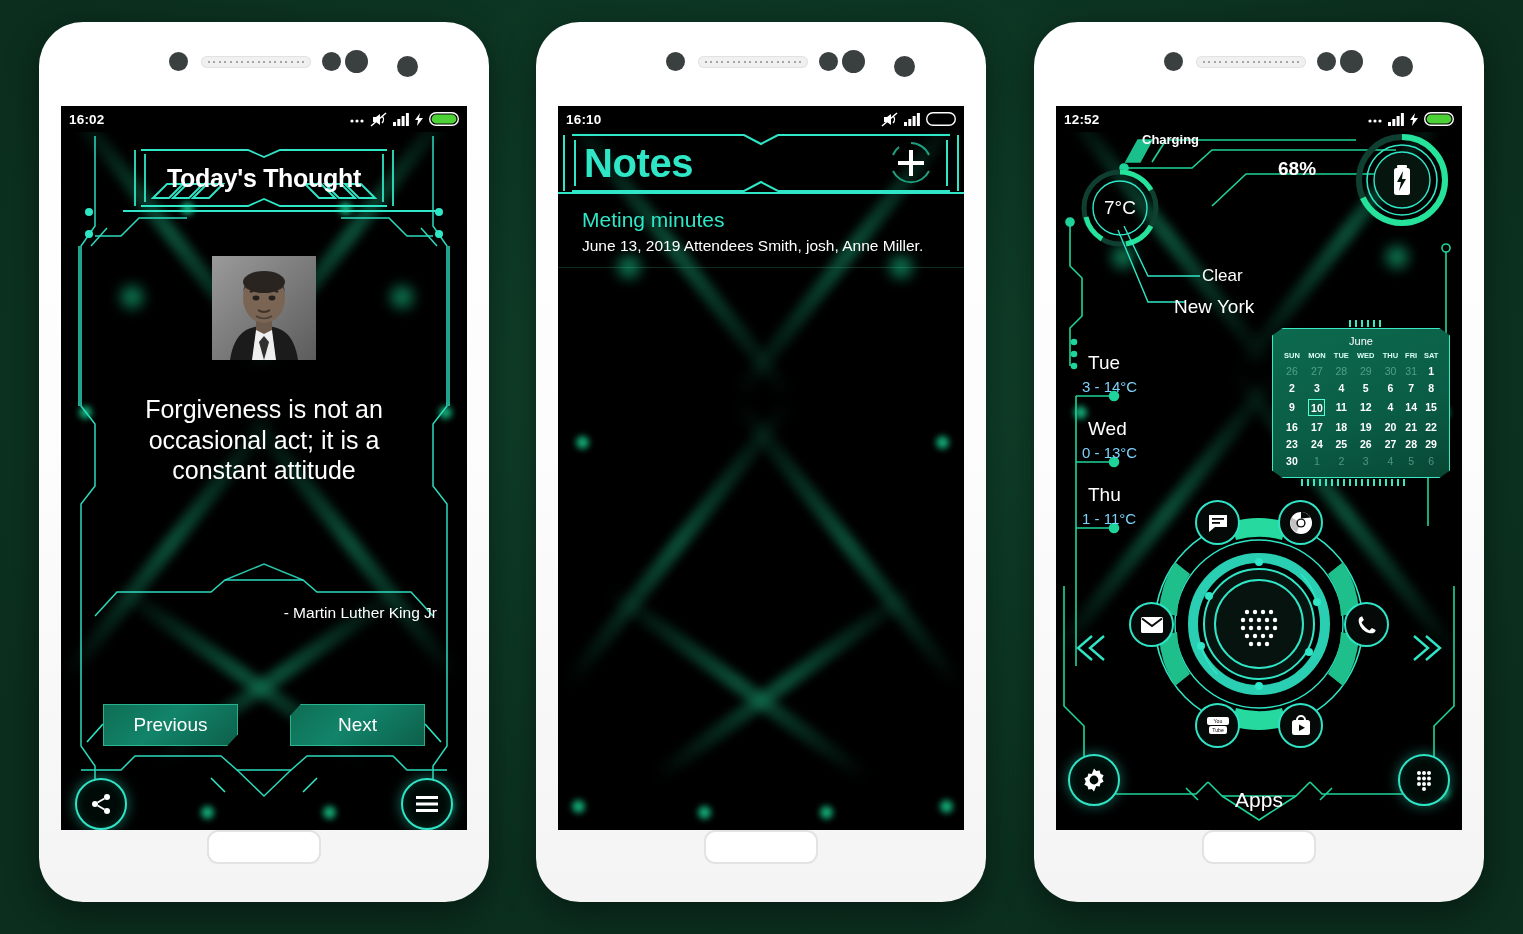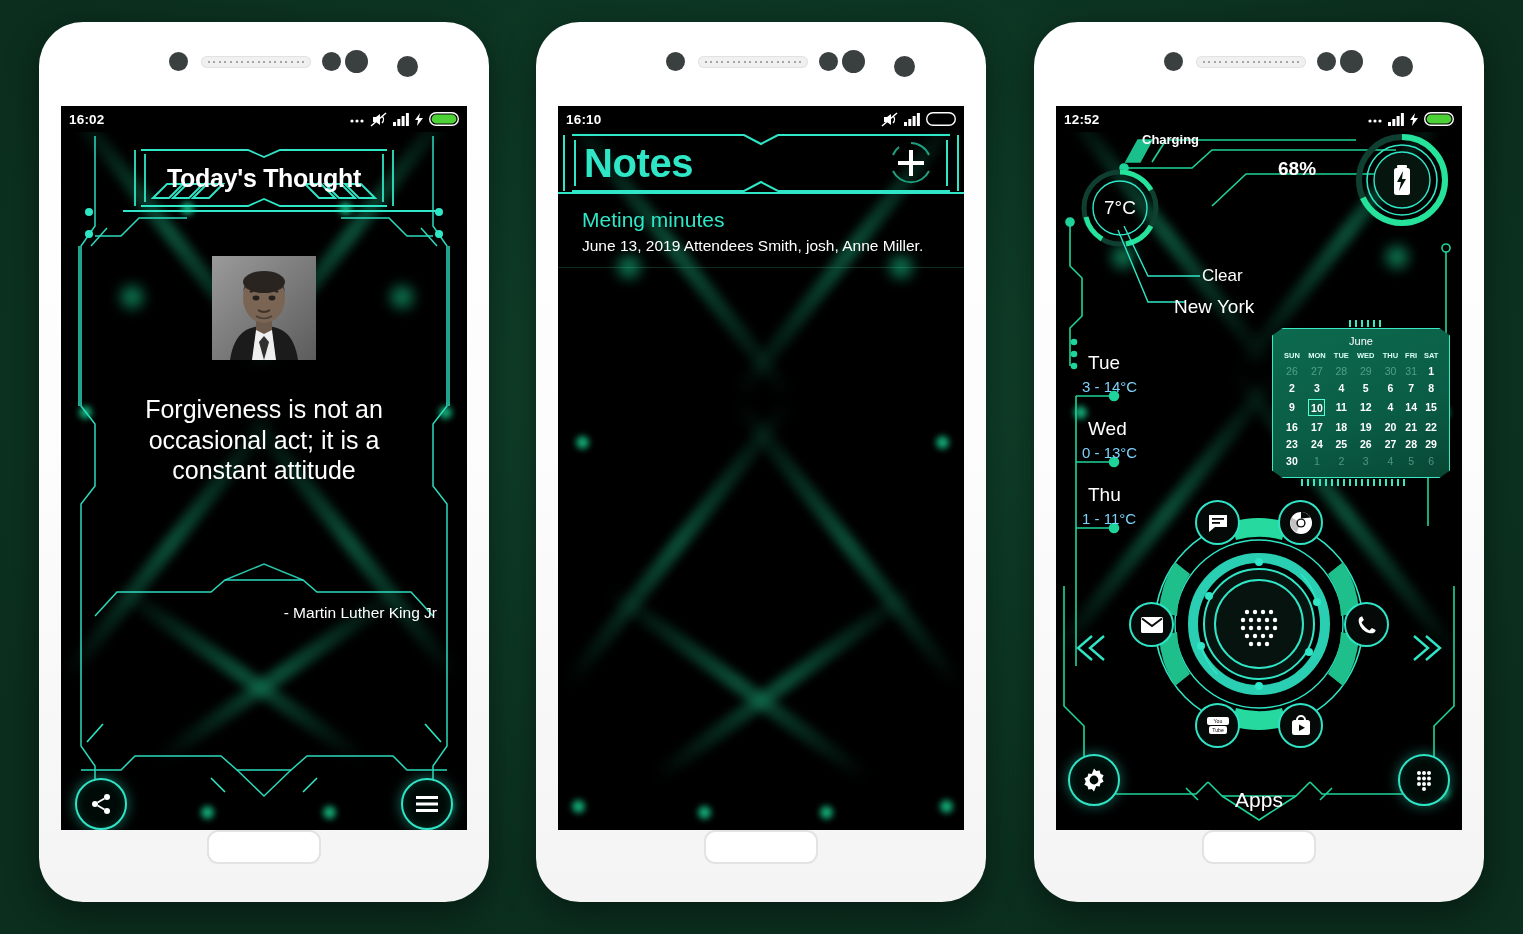--- a/index.html
+++ b/index.html
@@ -295,20 +295,30 @@
         <path d="M44 60 q8 5 16 0" stroke="#4a3e34" stroke-width="1.6" fill="none"></path>
         <path d="M52 78 L44 74 L40 104 L52 104 Z" fill="#efefef"></path>
         <path d="M52 78 L60 74 L64 104 L52 104 Z" fill="#efefef"></path>
         <path d="M52 80 L47 86 L52 104 L57 86 Z" fill="#30302f"></path>
       </svg>
     </div>
 
     <div class="quote">Forgiveness is not an occasional act; it is a constant attitude</div>
     <div class="author">- Martin Luther King Jr</div>
 
+    <div class="navbtns">
+      <div class="hbtn">
+        <div class="bg"></div>
+            <span>Previous</span>
+      </div>
+      <div class="hbtn right">
+        <div class="bg"></div>
+            <span>Next</span>
+      </div>
+    </div>
 
     <div class="circbtn" id="share-btn">
       <svg width="24" height="24" viewBox="0 0 24 24">
         <circle cx="18" cy="5" r="3" fill="#fff"></circle>
             <circle cx="6" cy="12" r="3" fill="#fff"></circle>
             <circle cx="18" cy="19" r="3" fill="#fff"></circle>
         <line x1="8.6" y1="10.6" x2="15.5" y2="6.4" stroke="#fff" stroke-width="1.8"></line>
         <line x1="8.6" y1="13.4" x2="15.5" y2="17.6" stroke="#fff" stroke-width="1.8"></line>
       </svg>
     </div>

